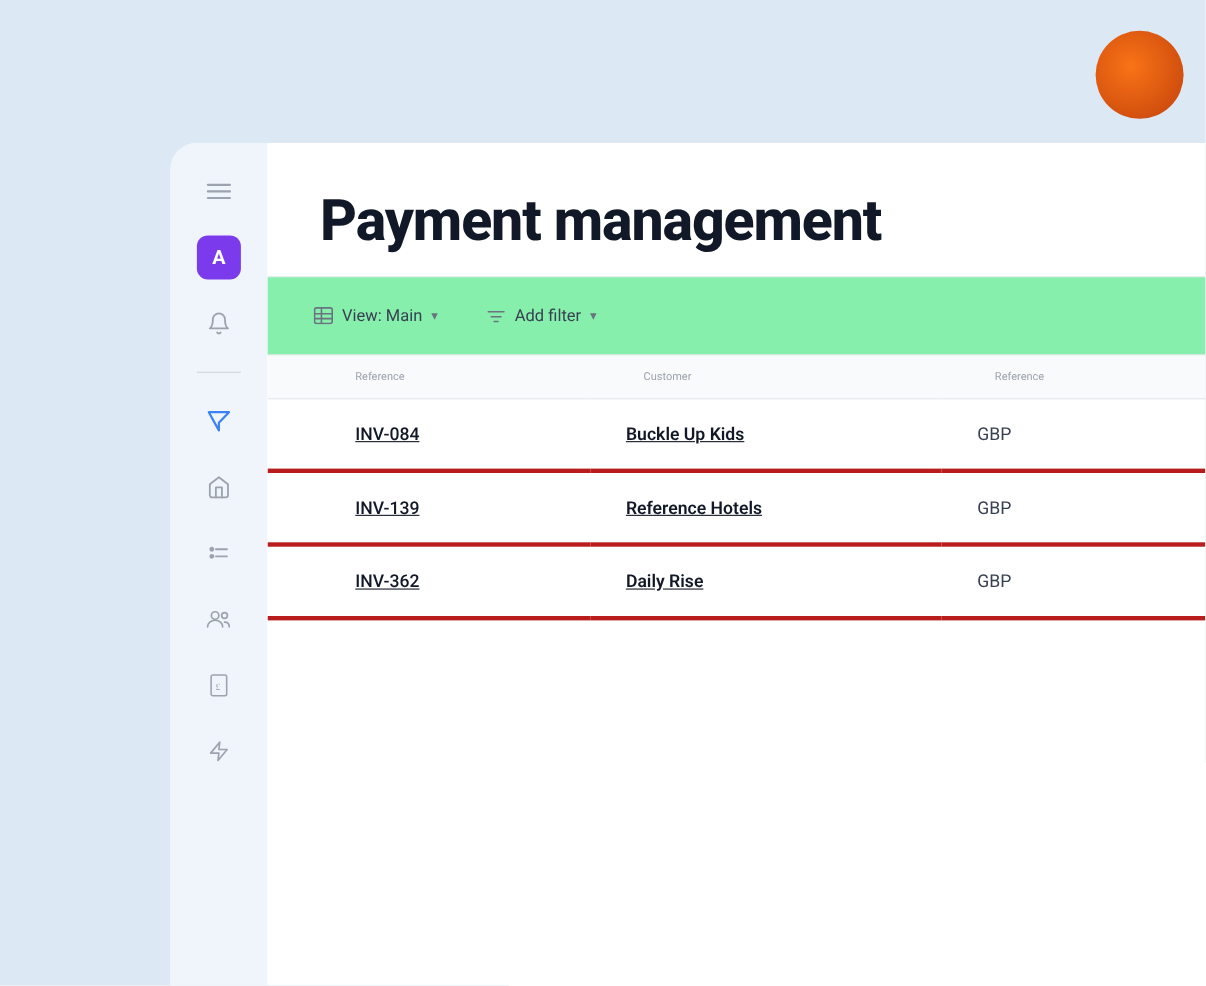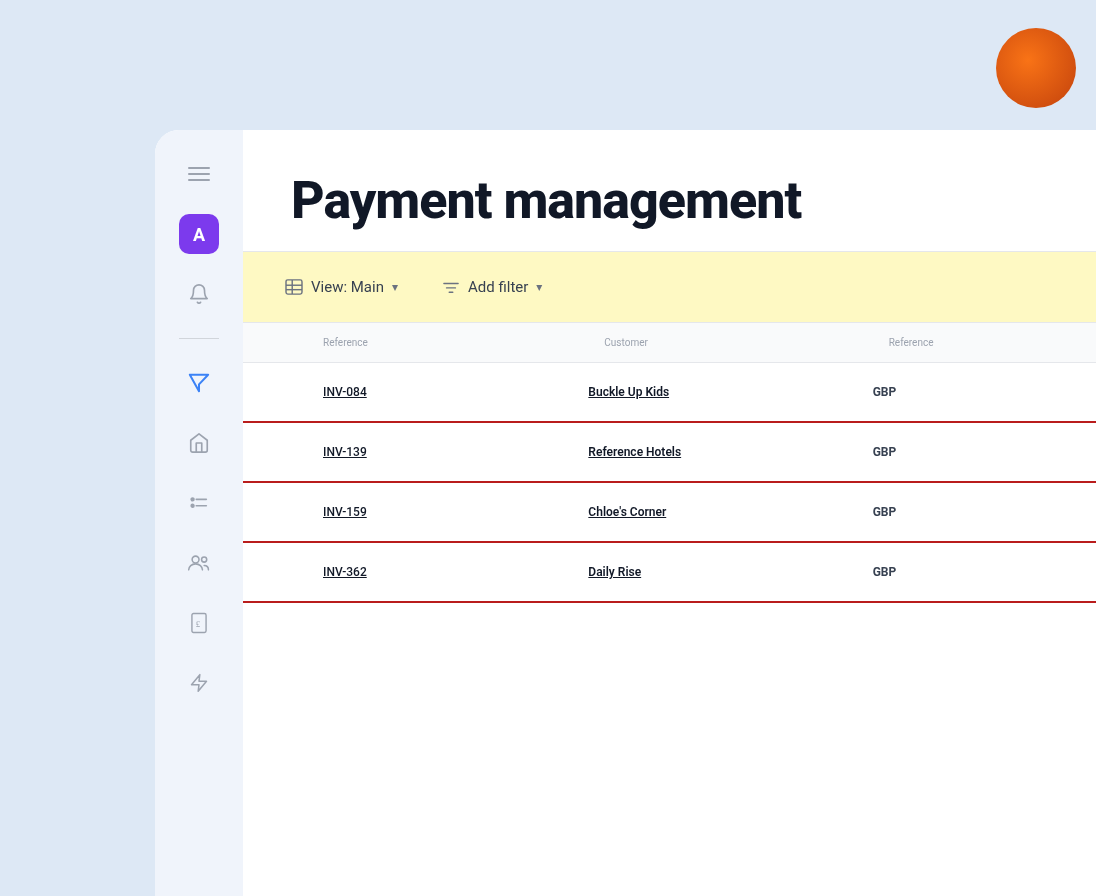--- a/index.html
+++ b/index.html
@@ -108,21 +108,21 @@
       letter-spacing: -1px;
     }
 
     
     .toolbar {
       padding: 20px 32px;
       display: flex;
       align-items: center;
       gap: 24px;
       border-bottom: 1px solid #e5e7eb;
-      background: #fef9c3;
+      background: #86efac;
     }
 
     .toolbar-btn {
       display: flex;
       align-items: center;
       gap: 8px;
       font-size: 15px;
       color: #374151;
       cursor: pointer;
       padding: 6px 10px;
@@ -162,23 +162,23 @@
       font-weight: 400;
       color: #9ca3af;
       border-bottom: 1px solid #e5e7eb;
       white-space: nowrap;
     }
 
     th:first-child { padding-left: 80px; }
 
     td {
       padding: 22px 32px;
-      font-size: 12px;
+      font-size: 16px;
       color: #111827;
-      border-bottom: 2px solid #b91c1c;
+      border-bottom: 4px solid #b91c1c;
       vertical-align: middle;
     }
 
     td:first-child { padding-left: 80px; }
 
     .ref-link {
       text-decoration: underline;
       color: #111827;
       font-weight: 500;
       cursor: pointer;
@@ -186,21 +186,21 @@
 
     .customer-link {
       text-decoration: underline;
       color: #111827;
       font-weight: 600;
       cursor: pointer;
     }
 
     .currency {
       color: #374151;
-      font-weight: 700;
+      font-weight: 400;
       margin-top: 13px;
     }
 
     
     .hamburger {
       display: flex;
       flex-direction: column;
       gap: 4px;
       cursor: pointer;
     }
@@ -342,25 +342,20 @@
             <td><span class="customer-link">Buckle Up Kids</span></td>
             <td><span class="currency">GBP</span></td>
           </tr>
 
           <tr>
             <td><span class="ref-link">INV-139</span></td>
             <td><span class="customer-link">Reference Hotels</span></td>
             <td><span class="currency">GBP</span></td>
           </tr>
 
-          <tr>
-            <td><span class="ref-link">INV-159</span></td>
-            <td><span class="customer-link">Chloe's Corner</span></td>
-            <td><span class="currency">GBP</span></td>
-          </tr>
 
           <tr>
             <td><span class="ref-link">INV-362</span></td>
             <td><span class="customer-link">Daily Rise</span></td>
             <td><span class="currency">GBP</span></td>
           </tr>
         </tbody>
       </table>
     </div>
   </div>

